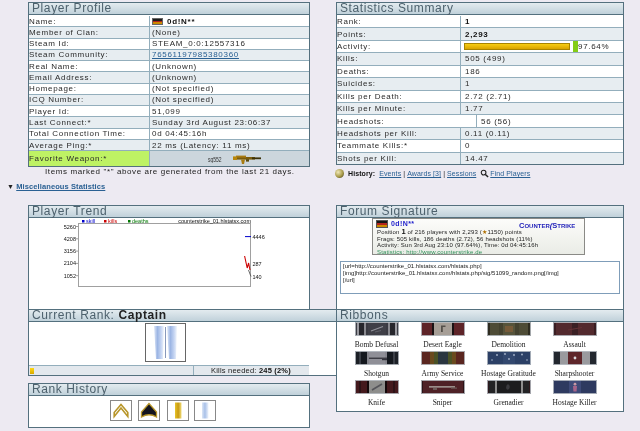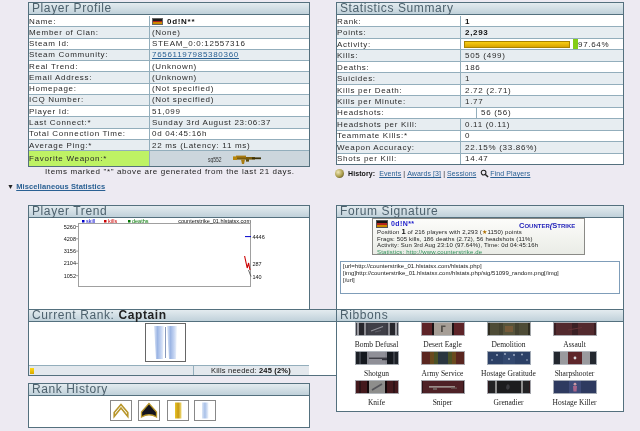--- a/index.html
+++ b/index.html
@@ -39,21 +39,21 @@
         <div class="lbl">Steam Id:</div>
         <div class="val">STEAM_0:0:12557316</div>
       </div>
     <div class="row">
         <div class="lbl">Steam Community:</div>
         <div class="val">
           <a href="#">76561197985380360</a>
         </div>
       </div>
     <div class="row">
-        <div class="lbl">Real Trend:</div>
+        <div class="lbl">Real Name:</div>
         <div class="val">(Unknown)</div>
       </div>
     <div class="row">
         <div class="lbl">Email Address:</div>
         <div class="val">(Unknown)</div>
       </div>
     <div class="row">
         <div class="lbl">Homepage:</div>
         <div class="val">(Not specified)</div>
       </div>
@@ -140,24 +140,20 @@
         <div class="lbl" style="width:140px">Headshots:</div>
         <div class="val">56 (56)</div>
       </div>
     <div class="row">
         <div class="lbl" style="width:124px">Headshots per Kill:</div>
         <div class="val">0.11 (0.11)</div>
       </div>
     <div class="row">
         <div class="lbl" style="width:124px">Teammate Kills:*</div>
         <div class="val">0</div>
-      </div>
-    <div class="row">
-        <div class="lbl" style="width:124px">Weapon Accuracy:</div>
-        <div class="val">22.15% (33.86%)</div>
       </div>
     <div class="row">
         <div class="lbl" style="width:124px">Shots per Kill:</div>
         <div class="val">14.47</div>
       </div>
   </div>
 </div>
 
 <div class="small" style="position:absolute;left:45px;top:167px">Items marked "*" above are generated from the last 21 days.</div>
 <div style="position:absolute;left:7px;top:182px;font-size:7.5px;letter-spacing:0.1px"><span style="color:#222;font-size:7px">▼</span> <a href="#" style="font-weight:bold">Miscellaneous Statistics</a></div>

